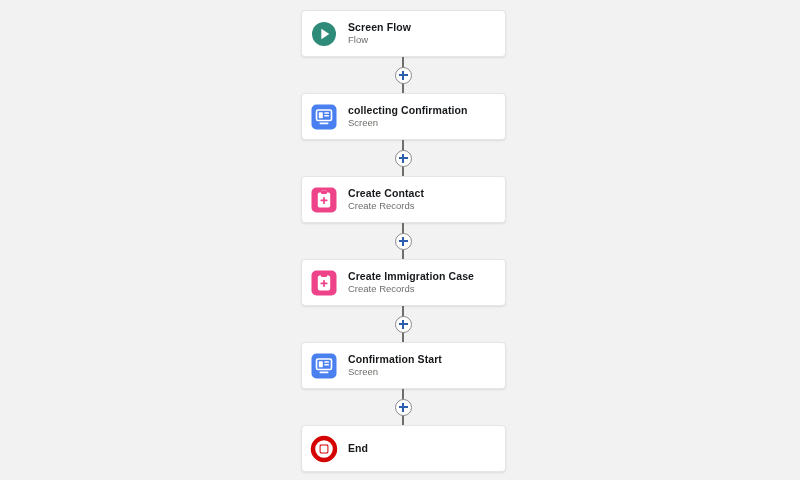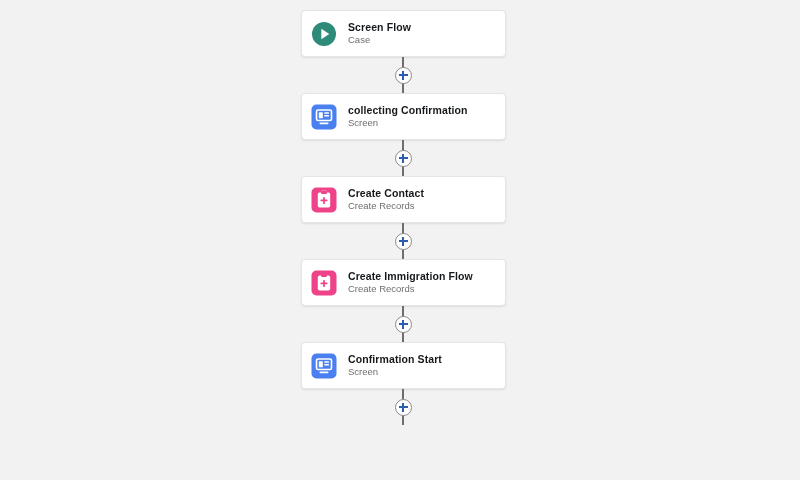--- a/index.html
+++ b/index.html
@@ -126,21 +126,21 @@
 
     <div class="node">
       <span class="node-icon">
         <svg width="28" height="28" viewBox="0 0 28 28">
           <circle cx="14" cy="14" r="12" fill="#2e8b7a"></circle>
           <path d="M11.3 8.8 L19.3 14 L11.3 19.2 Z" fill="#ffffff"></path>
         </svg>
       </span>
       <span class="node-text">
         <span class="node-title">Screen Flow</span>
-        <span class="node-sub">Case</span>
+        <span class="node-sub">Flow</span>
       </span>
     </div>
 
     <div class="connector">
       <span class="conn-line"></span>
       <span class="conn-plus"></span>
     </div>
 
     <div class="node">
       <span class="node-icon">
@@ -190,21 +190,21 @@
       <span class="node-icon">
         <svg width="28" height="28" viewBox="0 0 28 28">
           <rect x="1.5" y="1.5" width="25" height="25" rx="5" fill="#ee4388"></rect>
           <rect x="7.8" y="6.6" width="12.4" height="15" rx="1.8" fill="#ffffff"></rect>
           <rect x="11" y="4.6" width="6" height="3.4" rx="1.2" fill="#ee4388"></rect>
           <rect x="13.2" y="11" width="1.7" height="7" rx="0.6" fill="#ee4388"></rect>
           <rect x="10.5" y="13.6" width="7" height="1.7" rx="0.6" fill="#ee4388"></rect>
         </svg>
       </span>
       <span class="node-text">
-        <span class="node-title">Create Immigration Flow</span>
+        <span class="node-title">Create Immigration Case</span>
         <span class="node-sub">Create Records</span>
       </span>
     </div>
 
     <div class="connector">
       <span class="conn-line"></span>
       <span class="conn-plus"></span>
     </div>
 
     <div class="node">
@@ -222,15 +222,27 @@
         <span class="node-title">Confirmation Start</span>
         <span class="node-sub">Screen</span>
       </span>
     </div>
 
     <div class="connector">
       <span class="conn-line"></span>
       <span class="conn-plus"></span>
     </div>
 
+    <div class="node end">
+      <span class="node-icon">
+        <svg width="28" height="28" viewBox="0 0 28 28">
+          <circle cx="14" cy="14" r="11" fill="none" stroke="#d40202" stroke-width="4.4"></circle>
+          <rect x="9.6" y="9.6" width="8.8" height="8.8" rx="1.4" fill="#d40202"></rect>
+          <rect x="10.6" y="10.6" width="6.8" height="6.8" rx="0.9" fill="#ffffff"></rect>
+        </svg>
+      </span>
+      <span class="node-text">
+        <span class="node-title">End</span>
+      </span>
+    </div>
 
   </div>
 </div>
 
 </body></html>

